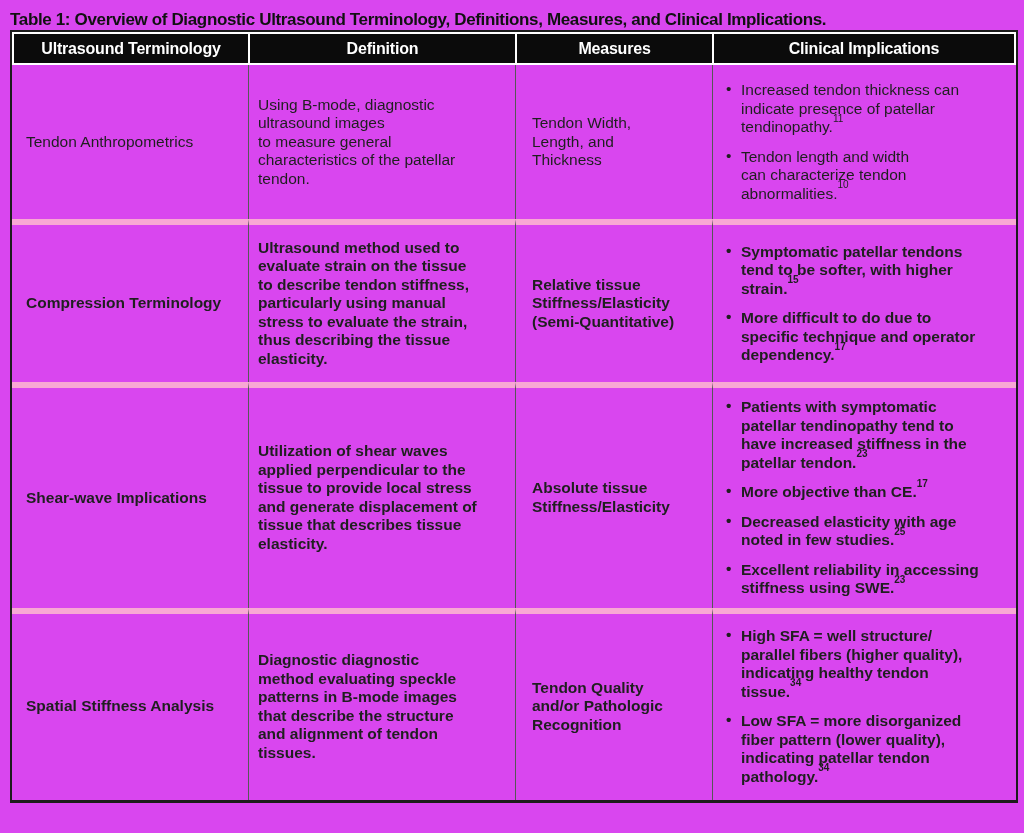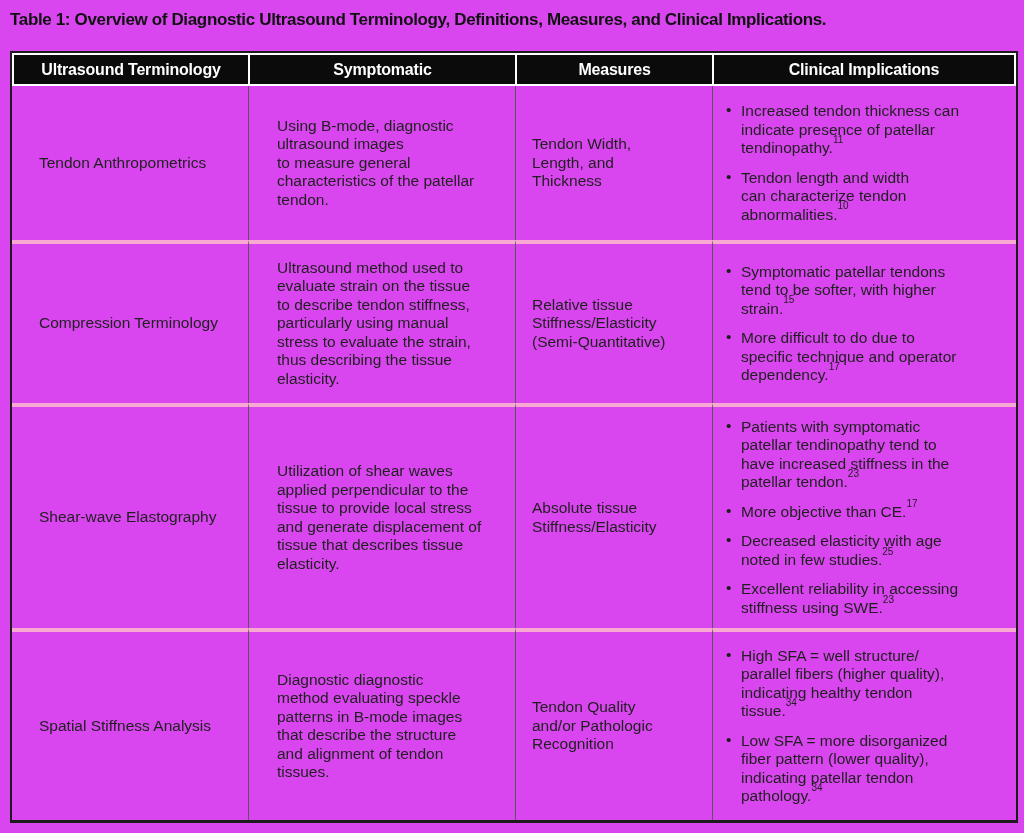--- a/index.html
+++ b/index.html
@@ -8,44 +8,44 @@
     background: #d946ef; padding: 9px 10px 0 10px;
     font-family: "Liberation Sans", sans-serif; color: #1f1f1f;
     overflow: hidden;
   }
   .title {
     font-weight: 700; font-size: 17px; letter-spacing: -0.35px;
     color: #111111; line-height: 21px;
   }
   table.tbl {
     border-collapse: separate; border-spacing: 0;
-    width: 1004px; margin-top: 21px;
+    width: 1004px; 
     border: 2px solid #1c1c1c; border-bottom-width: 3px;
     table-layout: fixed;
   }
   th.hcell {
     background: #0b0b0b; color: #ffffff;
     font-size: 16px; font-weight: 700; letter-spacing: -0.2px;
     text-align: center; vertical-align: middle;
     height: 29px; padding: 0;
     border-top: 2px solid #ffffff;
     border-bottom: 2px solid #ffffff;
     border-left: 2px solid #ffffff;
   }
   th.hcell:last-child { border-right: 2px solid #ffffff; }
   td.cell {
     vertical-align: middle;
     font-size: 15.5px; line-height: 18.5px; color: #1f1f1f;
     padding: 10px 8px 10px 15px;
   }
-  td.col-term { padding-left: 27px; }
-  td.col-def  { border-left: 1px solid #575757; padding-left: 28px; }
+  td.col-term { padding-left: 14px; }
+  td.col-def  { border-left: 1px solid #575757; padding-left: 9px; }
   td.col-meas { border-left: 1px solid #575757; padding-left: 16px; }
   td.col-impl { border-left: 1px solid #575757; padding-left: 12px; }
-  tbody tr.body-row + tr.body-row td { border-top: 4px solid #f9a8d4; }
+  tbody tr.body-row + tr.body-row td { border-top: 6px solid #f9a8d4; font-weight: bold; }
   tr.row-0 { height: 154px; }
   tr.row-1 { height: 163px; }
   tr.row-2 { height: 225px; }
   tr.row-3 { height: 192px; }
   .pre { white-space: pre-line; }
   ul.bullets { list-style: none; margin: 0; padding: 0; }
   ul.bullets li { position: relative; padding-left: 16px; }
   ul.bullets li + li { margin-top: 11px; }
   ul.bullets .marker { position: absolute; left: 1px; top: -1px; }
   sup.cite {
@@ -62,21 +62,21 @@
   <table class="tbl">
     <colgroup>
       <col style="width:236px">
       <col style="width:267px">
       <col style="width:197px">
       <col style="width:304px">
     </colgroup>
     <thead>
       <tr>
         <th class="hcell">Ultrasound Terminology</th>
-        <th class="hcell">Symptomatic</th>
+        <th class="hcell">Definition</th>
         <th class="hcell">Measures</th>
         <th class="hcell">Clinical Implications</th>
       </tr>
     </thead>
     <tbody>
         <tr class="body-row row-0">
           <td class="cell col-term"><span class="pre">Tendon Anthropometrics</span></td>
           <td class="cell col-def"><span class="pre">Using B-mode, diagnostic
 ultrasound images
 to measure general
@@ -113,21 +113,21 @@
               <li><span class="marker">•</span><span class="pre">Symptomatic patellar tendons
 tend to be softer, with higher
 strain.</span><sup class="cite">15</sup></li>
               <li><span class="marker">•</span><span class="pre">More difficult to do due to
 specific technique and operator
 dependency.</span><sup class="cite">17</sup></li>
             </ul>
           </td>
         </tr>
         <tr class="body-row row-2">
-          <td class="cell col-term"><span class="pre">Shear-wave Elastography</span></td>
+          <td class="cell col-term"><span class="pre">Shear-wave Implications</span></td>
           <td class="cell col-def"><span class="pre">Utilization of shear waves
 applied perpendicular to the
 tissue to provide local stress
 and generate displacement of
 tissue that describes tissue
 elasticity.</span></td>
           <td class="cell col-meas"><span class="pre">Absolute tissue
 Stiffness/Elasticity</span></td>
           <td class="cell col-impl">
             <ul class="bullets">

